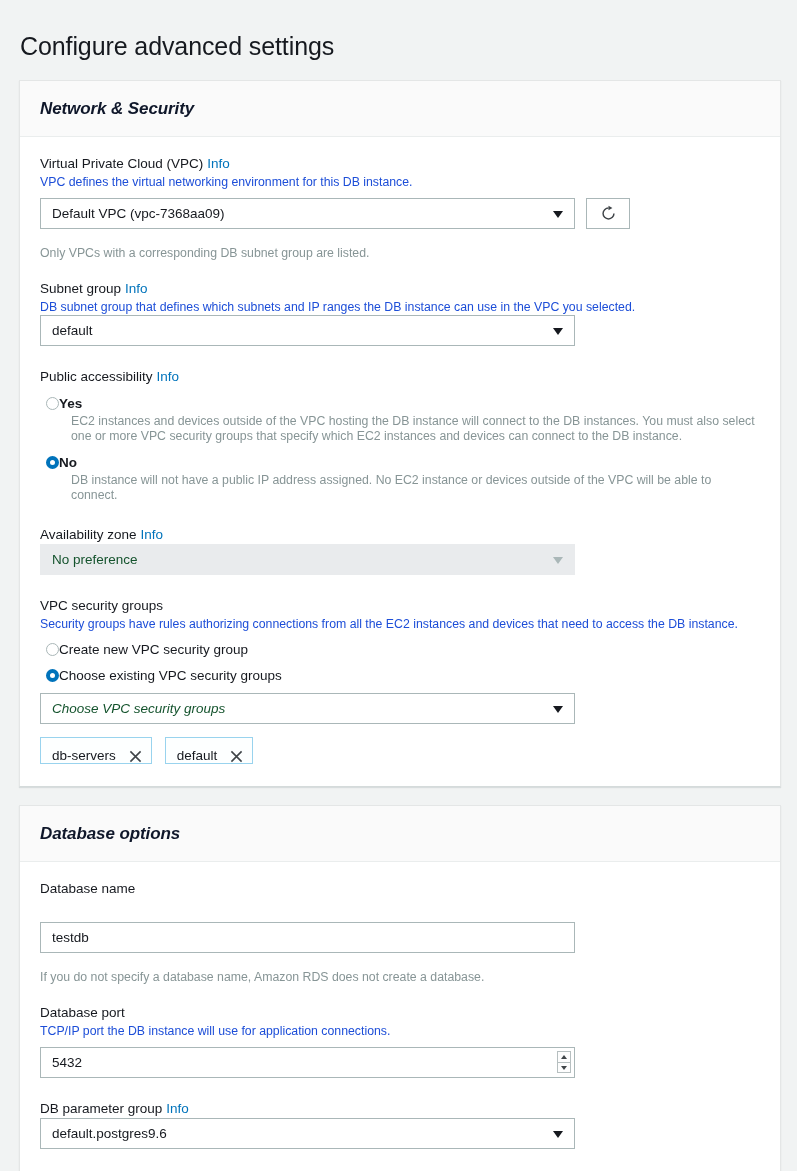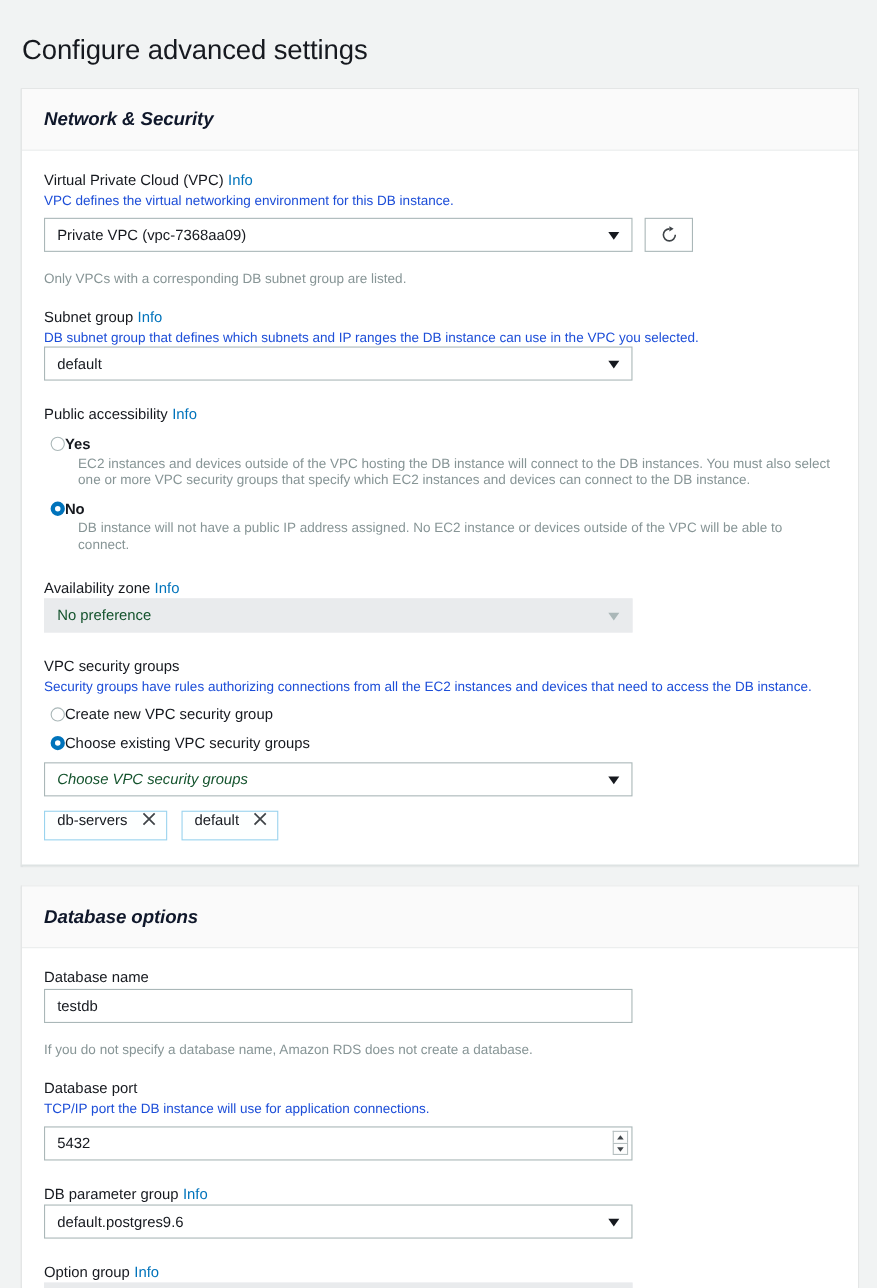--- a/index.html
+++ b/index.html
@@ -111,21 +111,21 @@
   .text-input {
     width: 535px;
     height: 31px;
     background: #fff;
     border: 1px solid #aab7b8;
     display: flex;
     align-items: center;
     padding: 0 11px;
     font-size: 13.5px;
     color: #16191f;
-    margin-top: 1px;
+    margin-top: 24px;
   }
   .number-input {
     position: relative;
     width: 535px;
     height: 31px;
     background: #fff;
     border: 1px solid #aab7b8;
     display: flex;
     align-items: center;
     padding: 0 30px 0 11px;
@@ -192,21 +192,21 @@
     margin: 2px 0 0 31px;
     max-width: 712px;
   }
 
   
   .token-row { display: flex; gap: 13px; margin-top: 13px; }
   .token {
     border: 1px solid #99d3ee;
     background: #fdffff;
     height: 27px;
-    display: flex; align-items: flex-start;
+    display: flex; align-items: flex-end;
     padding: 0 9px 0 11px;
     font-size: 13.5px;
     color: #16191f;
     gap: 13px;
   }
   .token .x { cursor: pointer; display:flex; align-items:center; }
   .gap-md { height: 19px; }
   .gap-lg { height: 22px; }
 </style>
 </head>
@@ -223,21 +223,21 @@
     <div class="card-body">
 
       <div class="field">
         <div class="field-label">
           <span>Virtual Private Cloud (VPC)</span>
           <a class="info-link">Info</a>
         </div>
         <div class="field-desc">VPC defines the virtual networking environment for this DB instance.</div>
         <div class="control-row">
           <div class="select">
-            <span>Private VPC (vpc-7368aa09)</span>
+            <span>Default VPC (vpc-7368aa09)</span>
             <span class="caret"></span>
           </div>
           <div class="refresh-btn">
             <svg width="17" height="17" viewBox="0 0 20 20">
               <path d="M10 3.6 A6.4 6.4 0 1 0 16.4 10" fill="none" stroke="#3f4448" stroke-width="1.7"></path>
               <path d="M10 0.9 L10 6.3 L14.6 3.6 Z" fill="#3f4448"></path>
             </svg>
           </div>
         </div>
         <div class="field-hint">Only VPCs with a corresponding DB subnet group are listed.</div>

